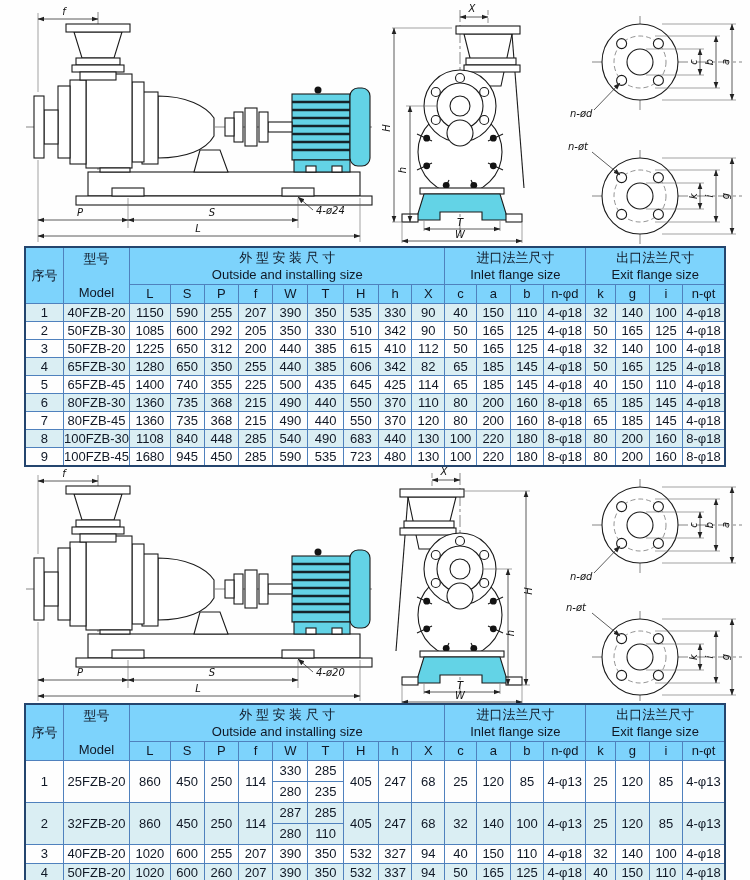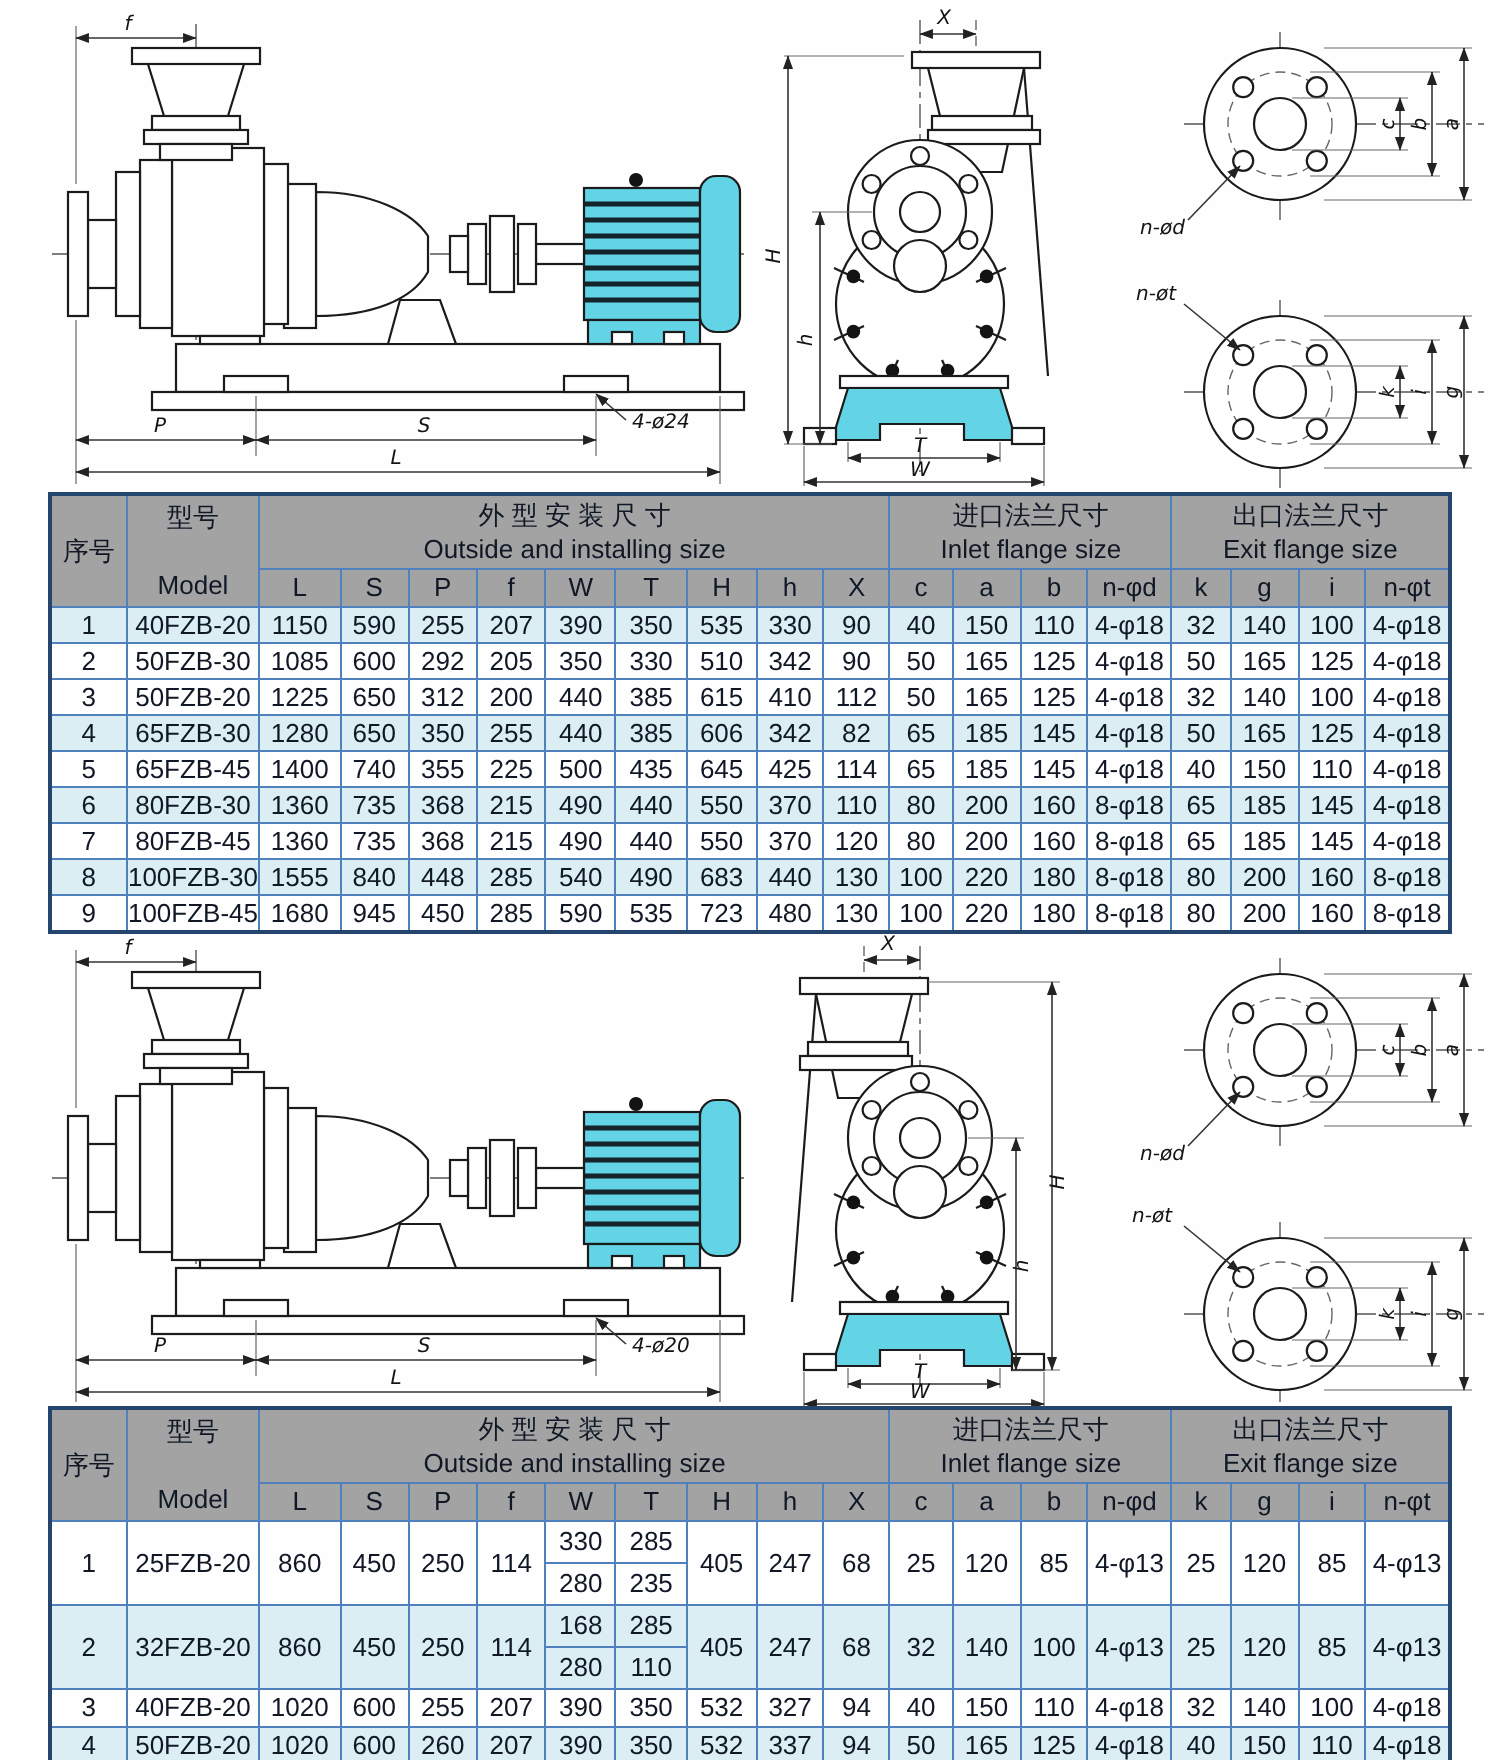--- a/index.html
+++ b/index.html
@@ -17,21 +17,21 @@
   .dim {stroke:#333;stroke-width:0.8;fill:none;}
   .ext {stroke:#666;stroke-width:0.6;fill:none;}
   .blt {fill:#131313;stroke:none;}
   .dt  {font:italic 10px "DejaVu Sans",sans-serif;fill:#131313;}
 
   
   table.spec{border-collapse:collapse;table-layout:fixed;width:702px;margin:0 auto;
              border:2px solid #24456e;}
   table.spec th,table.spec td{border:1px solid #4f81bd;text-align:center;vertical-align:middle;
              padding:0;font-size:13px;font-weight:normal;color:#101826;overflow:hidden;white-space:nowrap;}
-  table.spec th{background:#a3a3a3;}
+  table.spec th{background:#7dd3fc;}
   .hdr-2line{line-height:17px;height:36px;margin-top:20px;}
   .model-hd{display:flex;flex-direction:column;justify-content:space-between;height:52px;padding:1px 0;}
   .model-hd span{line-height:18px;}
   tr.sub th{height:18px;line-height:18px;}
   #t1 tbody tr{height:18px;line-height:17px;}
   #t2 tbody tr.tall{height:40px;}
   #t2 tbody tr.short{height:19px;line-height:18px;}
   tbody tr.alt{background:#daeef3;}
   td.split{padding:0;}
   td.split .sub{height:20px;line-height:19px;}
@@ -437,21 +437,21 @@
           <td>160</td>
           <td>8-φ18</td>
           <td>65</td>
           <td>185</td>
           <td>145</td>
           <td>4-φ18</td>
         </tr>
         <tr class="alt">
           <td>8</td>
           <td>100FZB-30</td>
-          <td>1555</td>
+          <td>1108</td>
           <td>840</td>
           <td>448</td>
           <td>285</td>
           <td>540</td>
           <td>490</td>
           <td>683</td>
           <td>440</td>
           <td>130</td>
           <td>100</td>
           <td>220</td>
@@ -752,21 +752,21 @@
           <td>4-φ13</td>
         </tr>
         <tr class="alt tall">
           <td>2</td>
           <td>32FZB-20</td>
           <td>860</td>
           <td>450</td>
           <td>250</td>
           <td>114</td>
           <td class="split">
-            <div class="sub topsub">168</div>
+            <div class="sub topsub">287</div>
             <div class="sub">280</div>
           </td>
           <td class="split">
             <div class="sub topsub">285</div>
             <div class="sub">110</div>
           </td>
           <td>405</td>
           <td>247</td>
           <td>68</td>
           <td>32</td>

